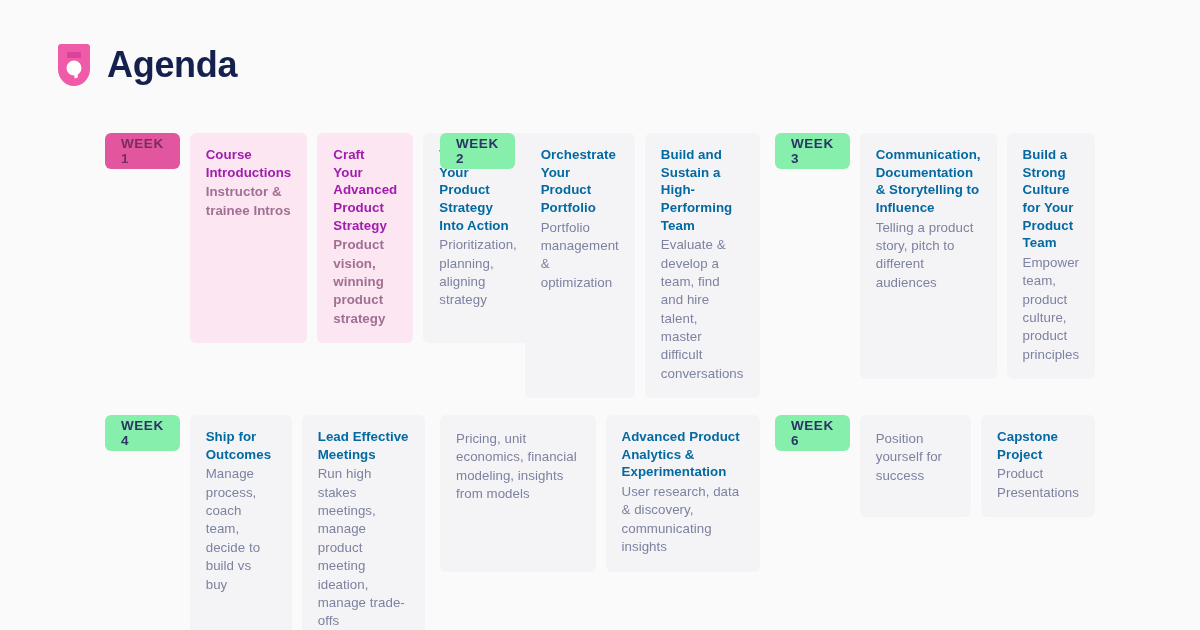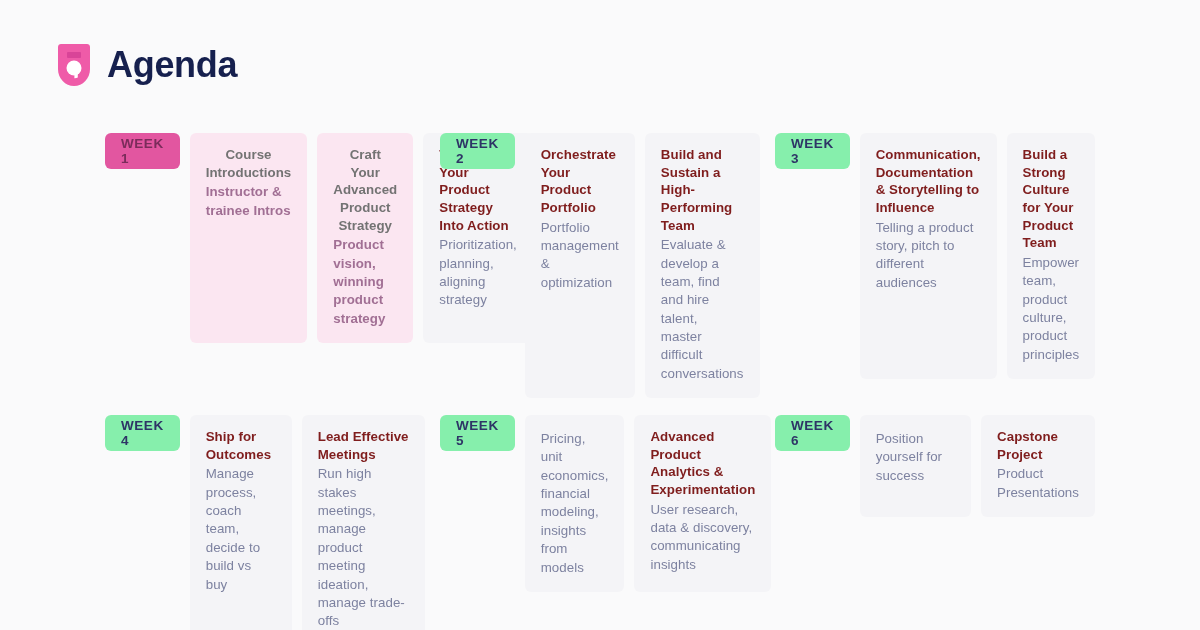--- a/index.html
+++ b/index.html
@@ -92,27 +92,27 @@
     background: #F4F4F7;
     border-radius: 6px;
     padding: 13px 16px 15px 16px;
   }
 
   .topic-card.accent { background: #FBE6F1; }
 
   .topic-title {
     font-size: 13.3px;
     font-weight: 700;
-    color: #7f1d1d;
+    color: #0369a1;
     line-height: 1.33;
     letter-spacing: 0.05px;
     white-space: pre-line;
   }
 
-  .topic-title.accent { color: #737373; text-align: center; }
+  .topic-title.accent { color: #a21caf; }
 
   .topic-desc {
     margin-top: 2px;
     font-size: 13.3px;
     font-weight: 400;
     color: #7D82A0;
     line-height: 1.38;
     letter-spacing: 0.05px;
     white-space: pre-line;
   }
@@ -193,23 +193,20 @@
           <div class="topic-desc">Manage process, coach team, decide to
 build vs buy</div>
         </div>
         <div class="topic-card">
           <div class="topic-title">Lead Effective Meetings</div>
           <div class="topic-desc">Run high stakes meetings, manage product meeting
 ideation, manage trade-offs</div>
         </div>
       </div>
       <div class="week-block">
-        <div class="week-header">
-          <span class="week-header-label">WEEK 5</span>
-        </div>
         <div class="topic-card">
           <div class="topic-desc">Pricing, unit economics, financial modeling, insights
 from models</div>
         </div>
         <div class="topic-card">
           <div class="topic-title">Advanced Product Analytics &amp; Experimentation</div>
           <div class="topic-desc">User research, data &amp; discovery, communicating
 insights</div>
         </div>
       </div>

